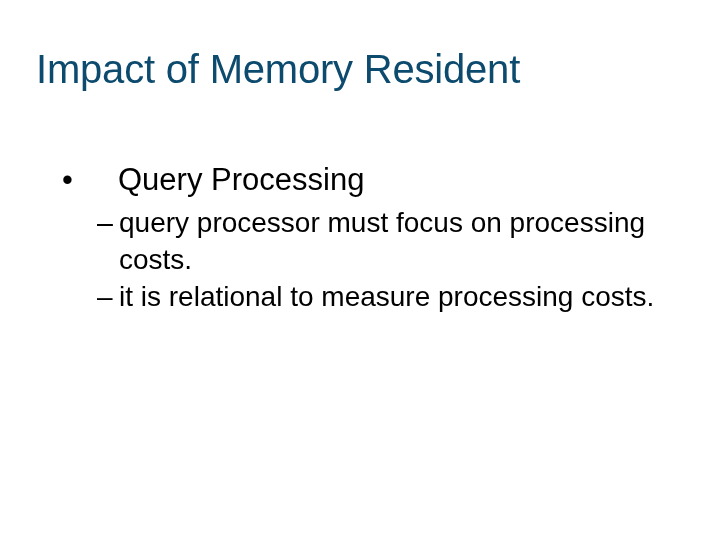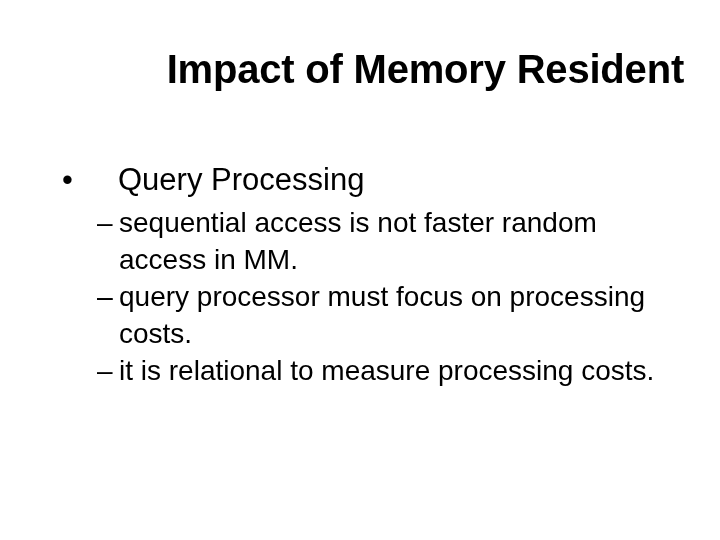--- a/index.html
+++ b/index.html
@@ -23,26 +23,26 @@
     background: #ffffff;
     box-sizing: border-box;
   }
 
   
   .slide-title {
     position: absolute;
     left: 36px;
     top: 46px;
     width: 648px;
-    text-align: right;
+    text-align: left;
     font-size: 40px;
     line-height: 46px;
-    font-weight: bold;
+    font-weight: normal;
     letter-spacing: -0.2px;
-    color: #000000;
+    color: #0c4a6e;
   }
 
   .slide-title .title-line {
     display: block;
     white-space: nowrap;
   }
 
   
   .slide-body {
     position: absolute;
@@ -119,21 +119,20 @@
 
     <div class="bullet-l1">
       <span class="marker">•</span>
       <span class="btext">Query Processing</span>
     </div>
 
     <ul class="l2-list">
 
       <li class="bullet-l2">
         <span class="marker">–</span>
-        <span class="btext">sequential access is not faster random access in MM.</span>
       </li>
 
       <li class="bullet-l2">
         <span class="marker">–</span>
       </li>
 
       <li class="bullet-l2">
         <span class="marker">–</span>
         <span class="btext">query processor must focus on processing costs.</span>
       </li>

